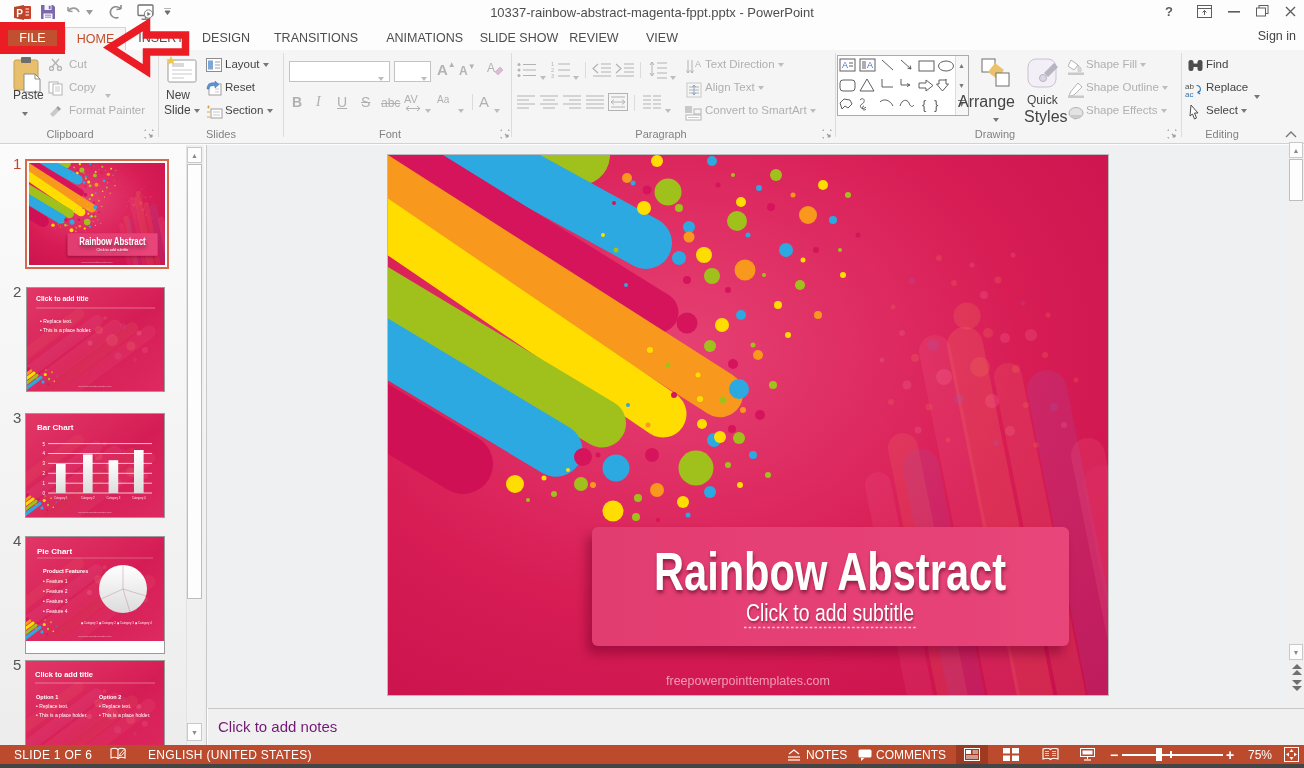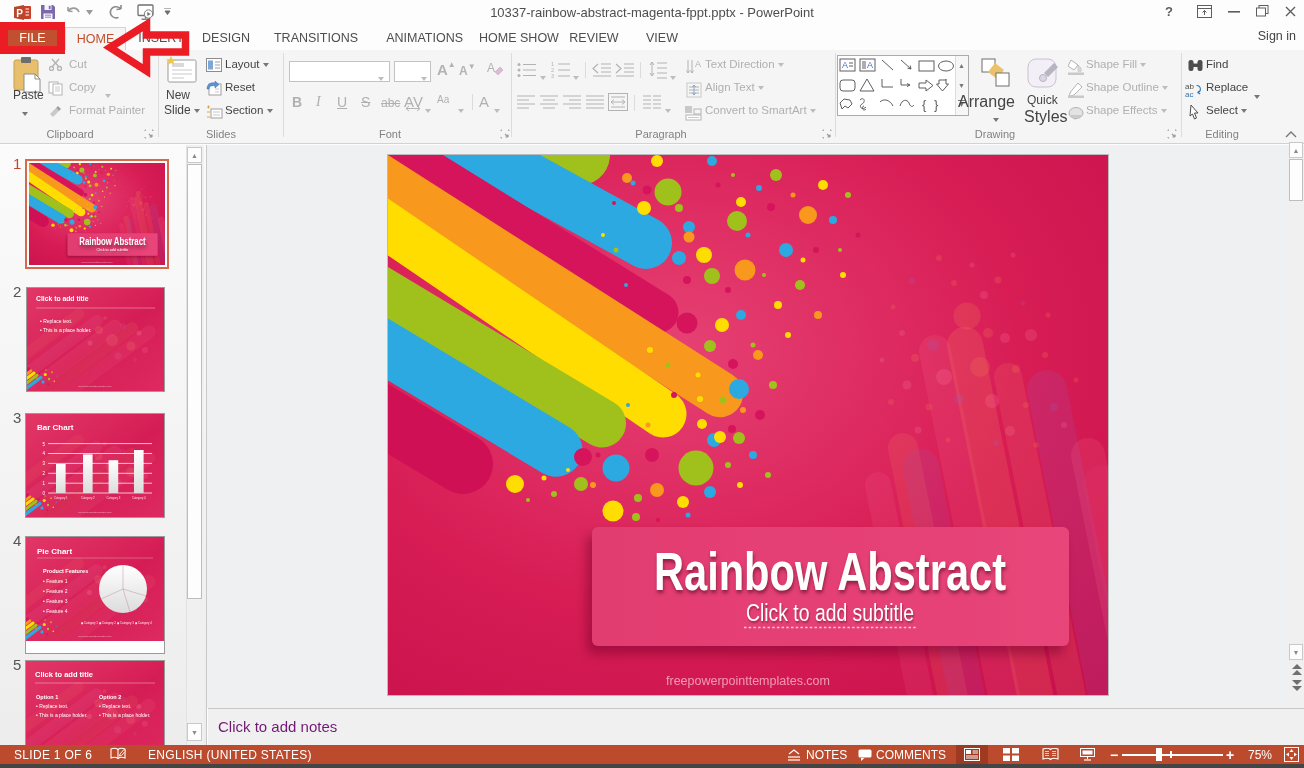--- a/index.html
+++ b/index.html
@@ -328,21 +328,21 @@
  <svg class="abs" style="left:1285px;top:6px" width="11" height="11" viewBox="0 0 11 11">
   <path d="M1 1 L10 10 M10 1 L1 10" stroke="#5e5e5e" stroke-width="1.4"></path>
  </svg>
 </div>
 <div id="tabrow">
  <div class="tab" id="tab-home" style="left:65px;width:61px;text-align:center;">HOME</div>
  <div class="tab" style="left:133px;width:56px;">INSERT</div>
  <div class="tab" style="left:196px;width:60px;">DESIGN</div>
  <div class="tab" style="left:268px;width:96px;">TRANSITIONS</div>
  <div class="tab" style="left:370px;width:93px;text-align:right;">ANIMATIONS</div>
- <div class="tab" style="left:474px;width:90px;">HOME SHOW</div>
+ <div class="tab" style="left:474px;width:90px;">SLIDE SHOW</div>
  <div class="tab" style="left:562px;width:64px;">REVIEW</div>
  <div class="tab" style="left:638px;width:48px;">VIEW</div>
  <div style="position:absolute;right:8px;top:7px;font-size:12.5px;color:#444">Sign in</div>
 </div>
 
 <div class="abs" style="left:0;top:22px;width:65px;height:32px;background:#ec1c24;z-index:30"></div>
 <div class="abs" style="left:8px;top:30px;width:49px;height:16px;background:#c0502f;z-index:31;color:#fff;font-size:12.5px;text-align:center;line-height:16px">FILE</div>
 
 <svg class="abs" style="left:98px;top:14px;z-index:30" width="100" height="68" viewBox="0 0 100 68">
  <path d="M12 33.5 L48.5 10.5 L48.5 21 L87.5 21 L87.5 38 L48.5 38 L48.5 57 Z" fill="none" stroke="#ec1c24" stroke-width="7.5"></path>
@@ -442,21 +442,21 @@
 <div class="abs" style="left:459px;top:12px;color:#b3b3b3;font-size:12px;font-weight:bold">A<span style="font-size:8px;vertical-align:6px">▼</span></div>
 <svg class="abs" style="left:486px;top:10px" width="18" height="18" viewBox="0 0 18 18">
  <text x="1" y="12" font-size="12" fill="#b3b3b3" font-family="Liberation Sans">A</text>
  <path d="M9 12 L14 7 L17 10 L12 15 Z" fill="#e2b7d9" stroke="#b3b3b3" stroke-width="0.6"></path>
 </svg>
 <div class="rtxt" style="left:292px;top:44px;font-size:14px;font-weight:bold">B</div>
 <div class="rtxt" style="left:316px;top:44px;font-size:14px;font-style:italic;font-family:'Liberation Serif',serif">I</div>
 <div class="rtxt" style="left:337px;top:44px;font-size:14px;text-decoration:underline">U</div>
 <div class="rtxt" style="left:361px;top:44px;font-size:14px;text-decoration:line-through">S</div>
 <div class="rtxt" style="left:381px;top:46px;font-size:12px;text-decoration:line-through">abc</div>
-<div class="rtxt" style="left:404px;top:43px;font-size:15px">AV</div>
+<div class="rtxt" style="left:404px;top:43px;font-size:11px">AV</div>
 <svg class="abs" style="left:404px;top:55px" width="18" height="7" viewBox="0 0 18 7">
         <path d="M2 3.5 L16 3.5 M2 3.5 L5 1 M2 3.5 L5 6 M16 3.5 L13 1 M16 3.5 L13 6" stroke="#b3b3b3" fill="none"></path>
       </svg>
 <div class="abs" style="left:425px;top:51px"><span class="dar"></span></div>
 <div class="rtxt" style="left:437px;top:44px;font-size:10px">Aa</div>
 <div class="abs" style="left:458px;top:51px"><span class="dar"></span></div>
 <div class="abs" style="left:472px;top:44px;width:1px;height:16px;background:#dcdcdc"></div>
 <div class="rtxt" style="left:479px;top:43px;font-size:15px">A</div>
 <div class="abs" style="left:494px;top:51px"><span class="dar"></span></div>
 <div class="glabel" style="left:350px;width:80px">Font</div>

